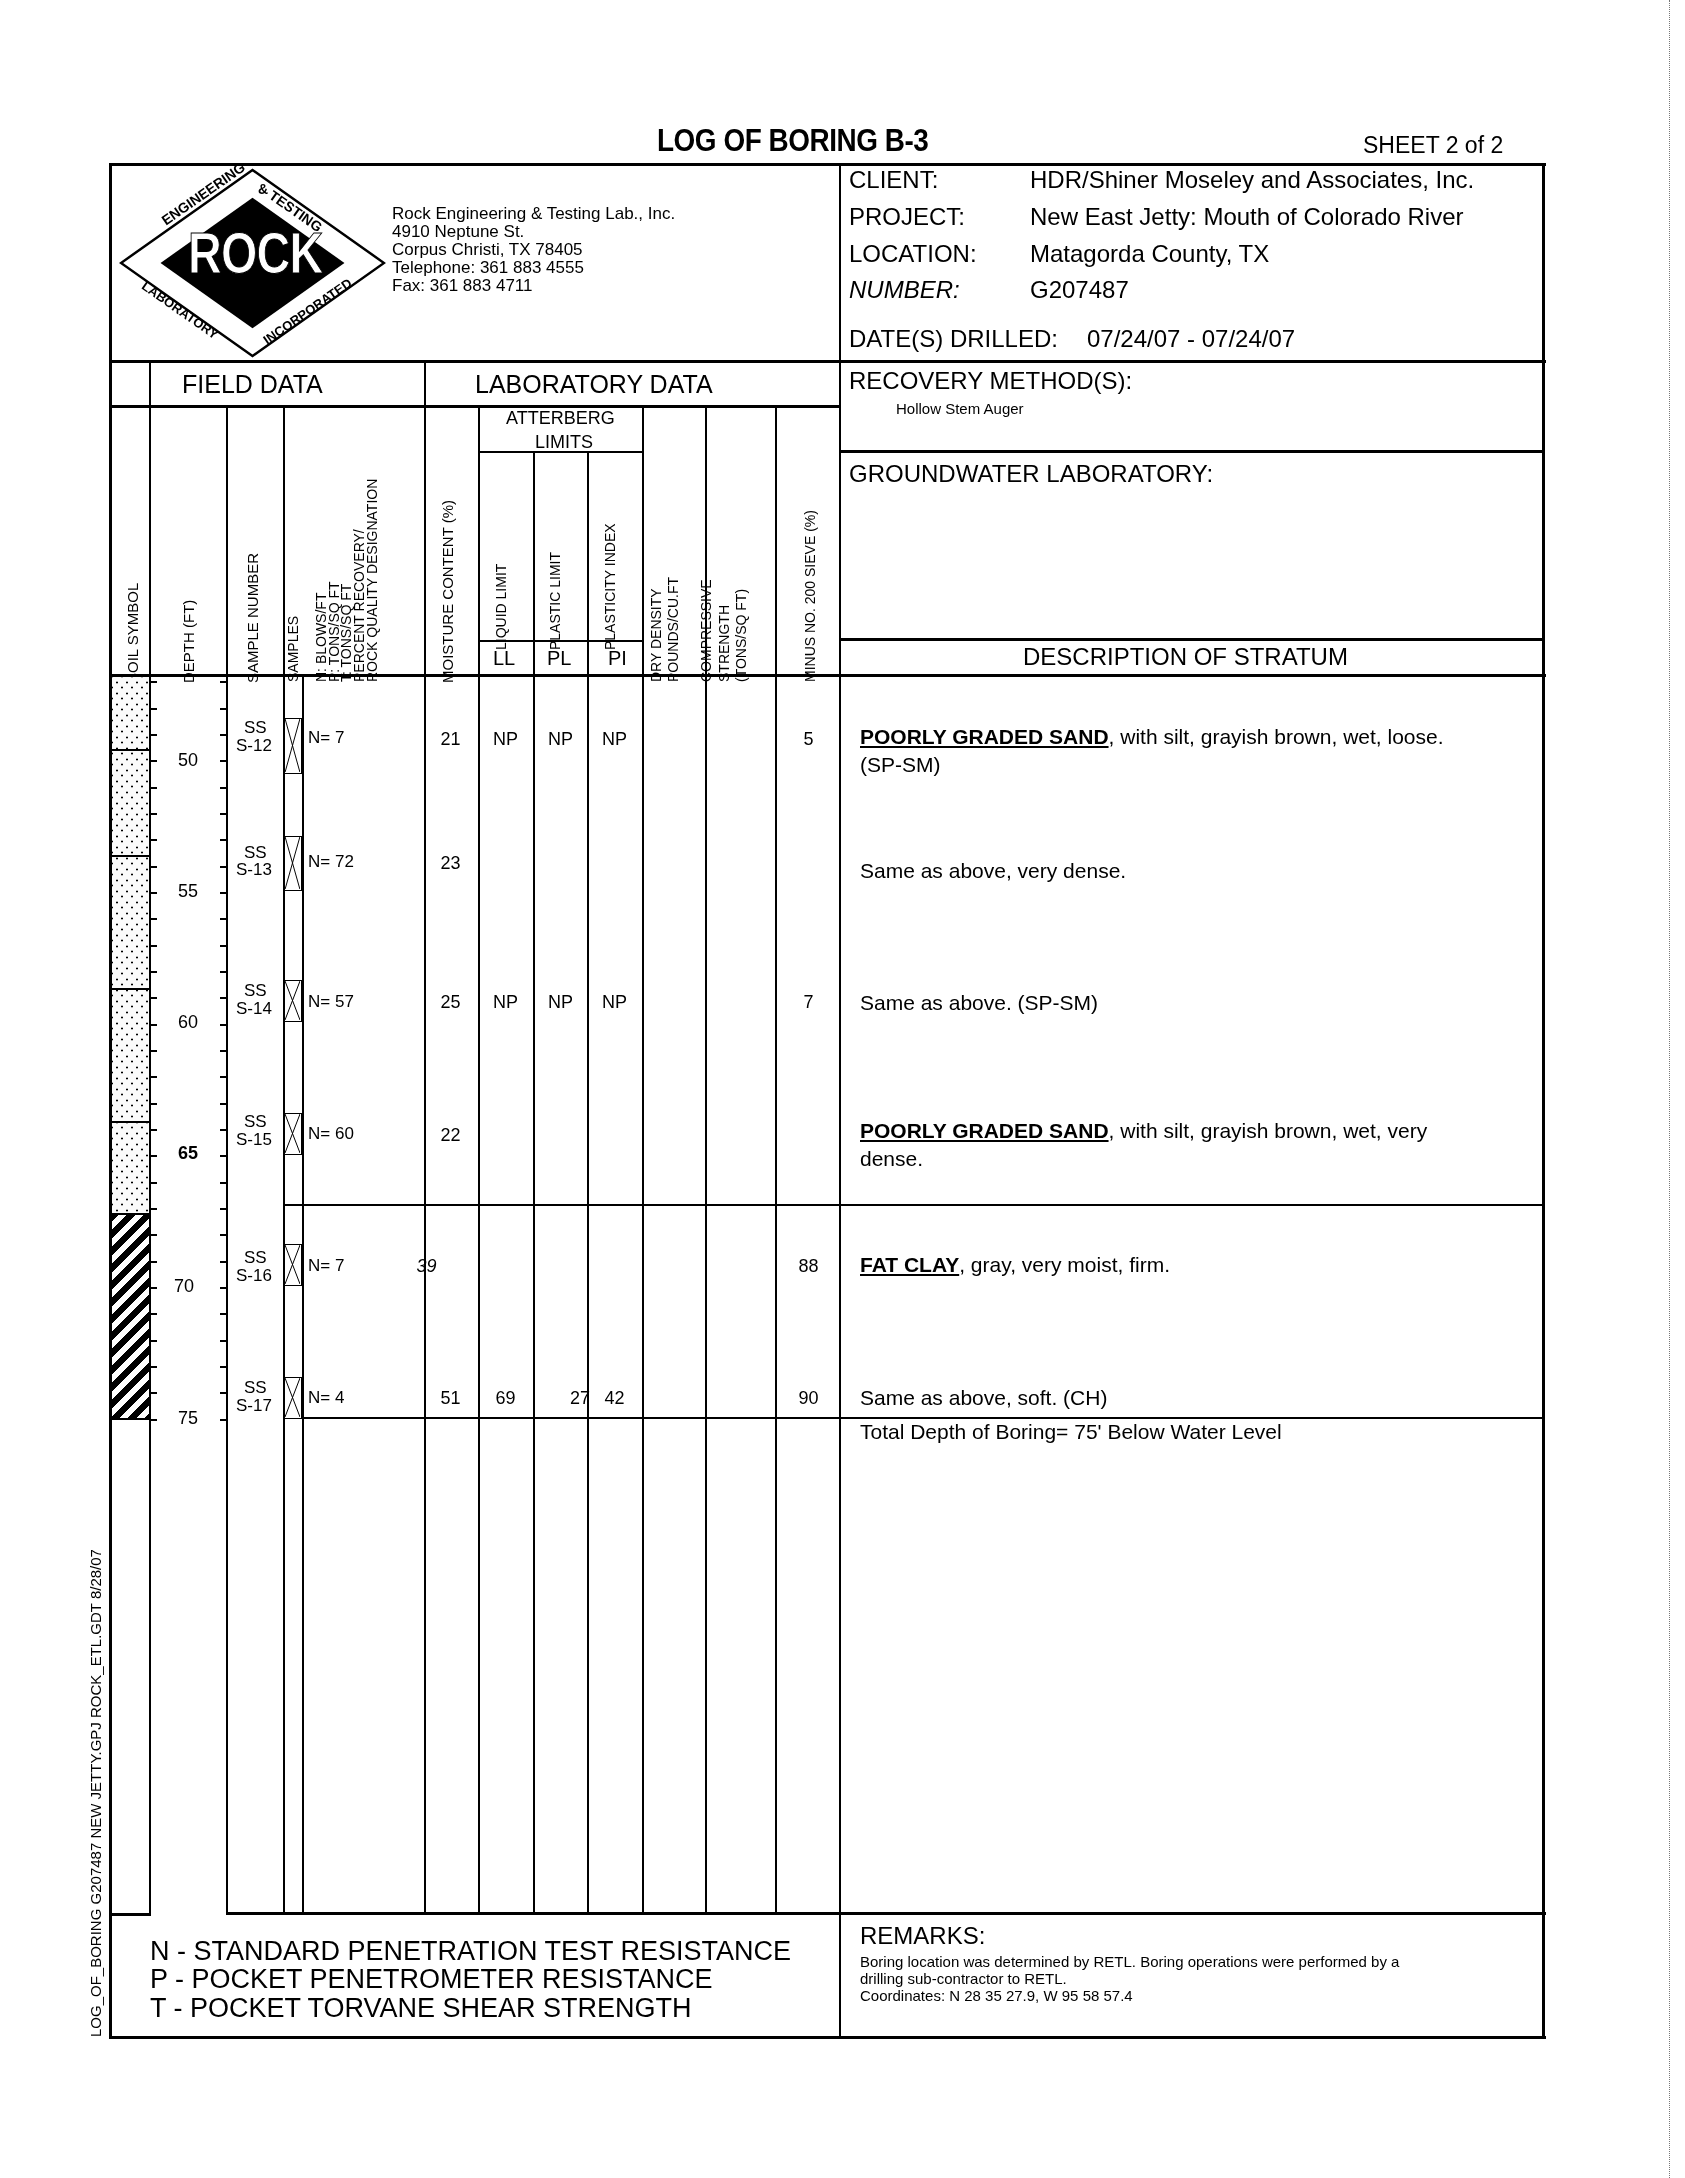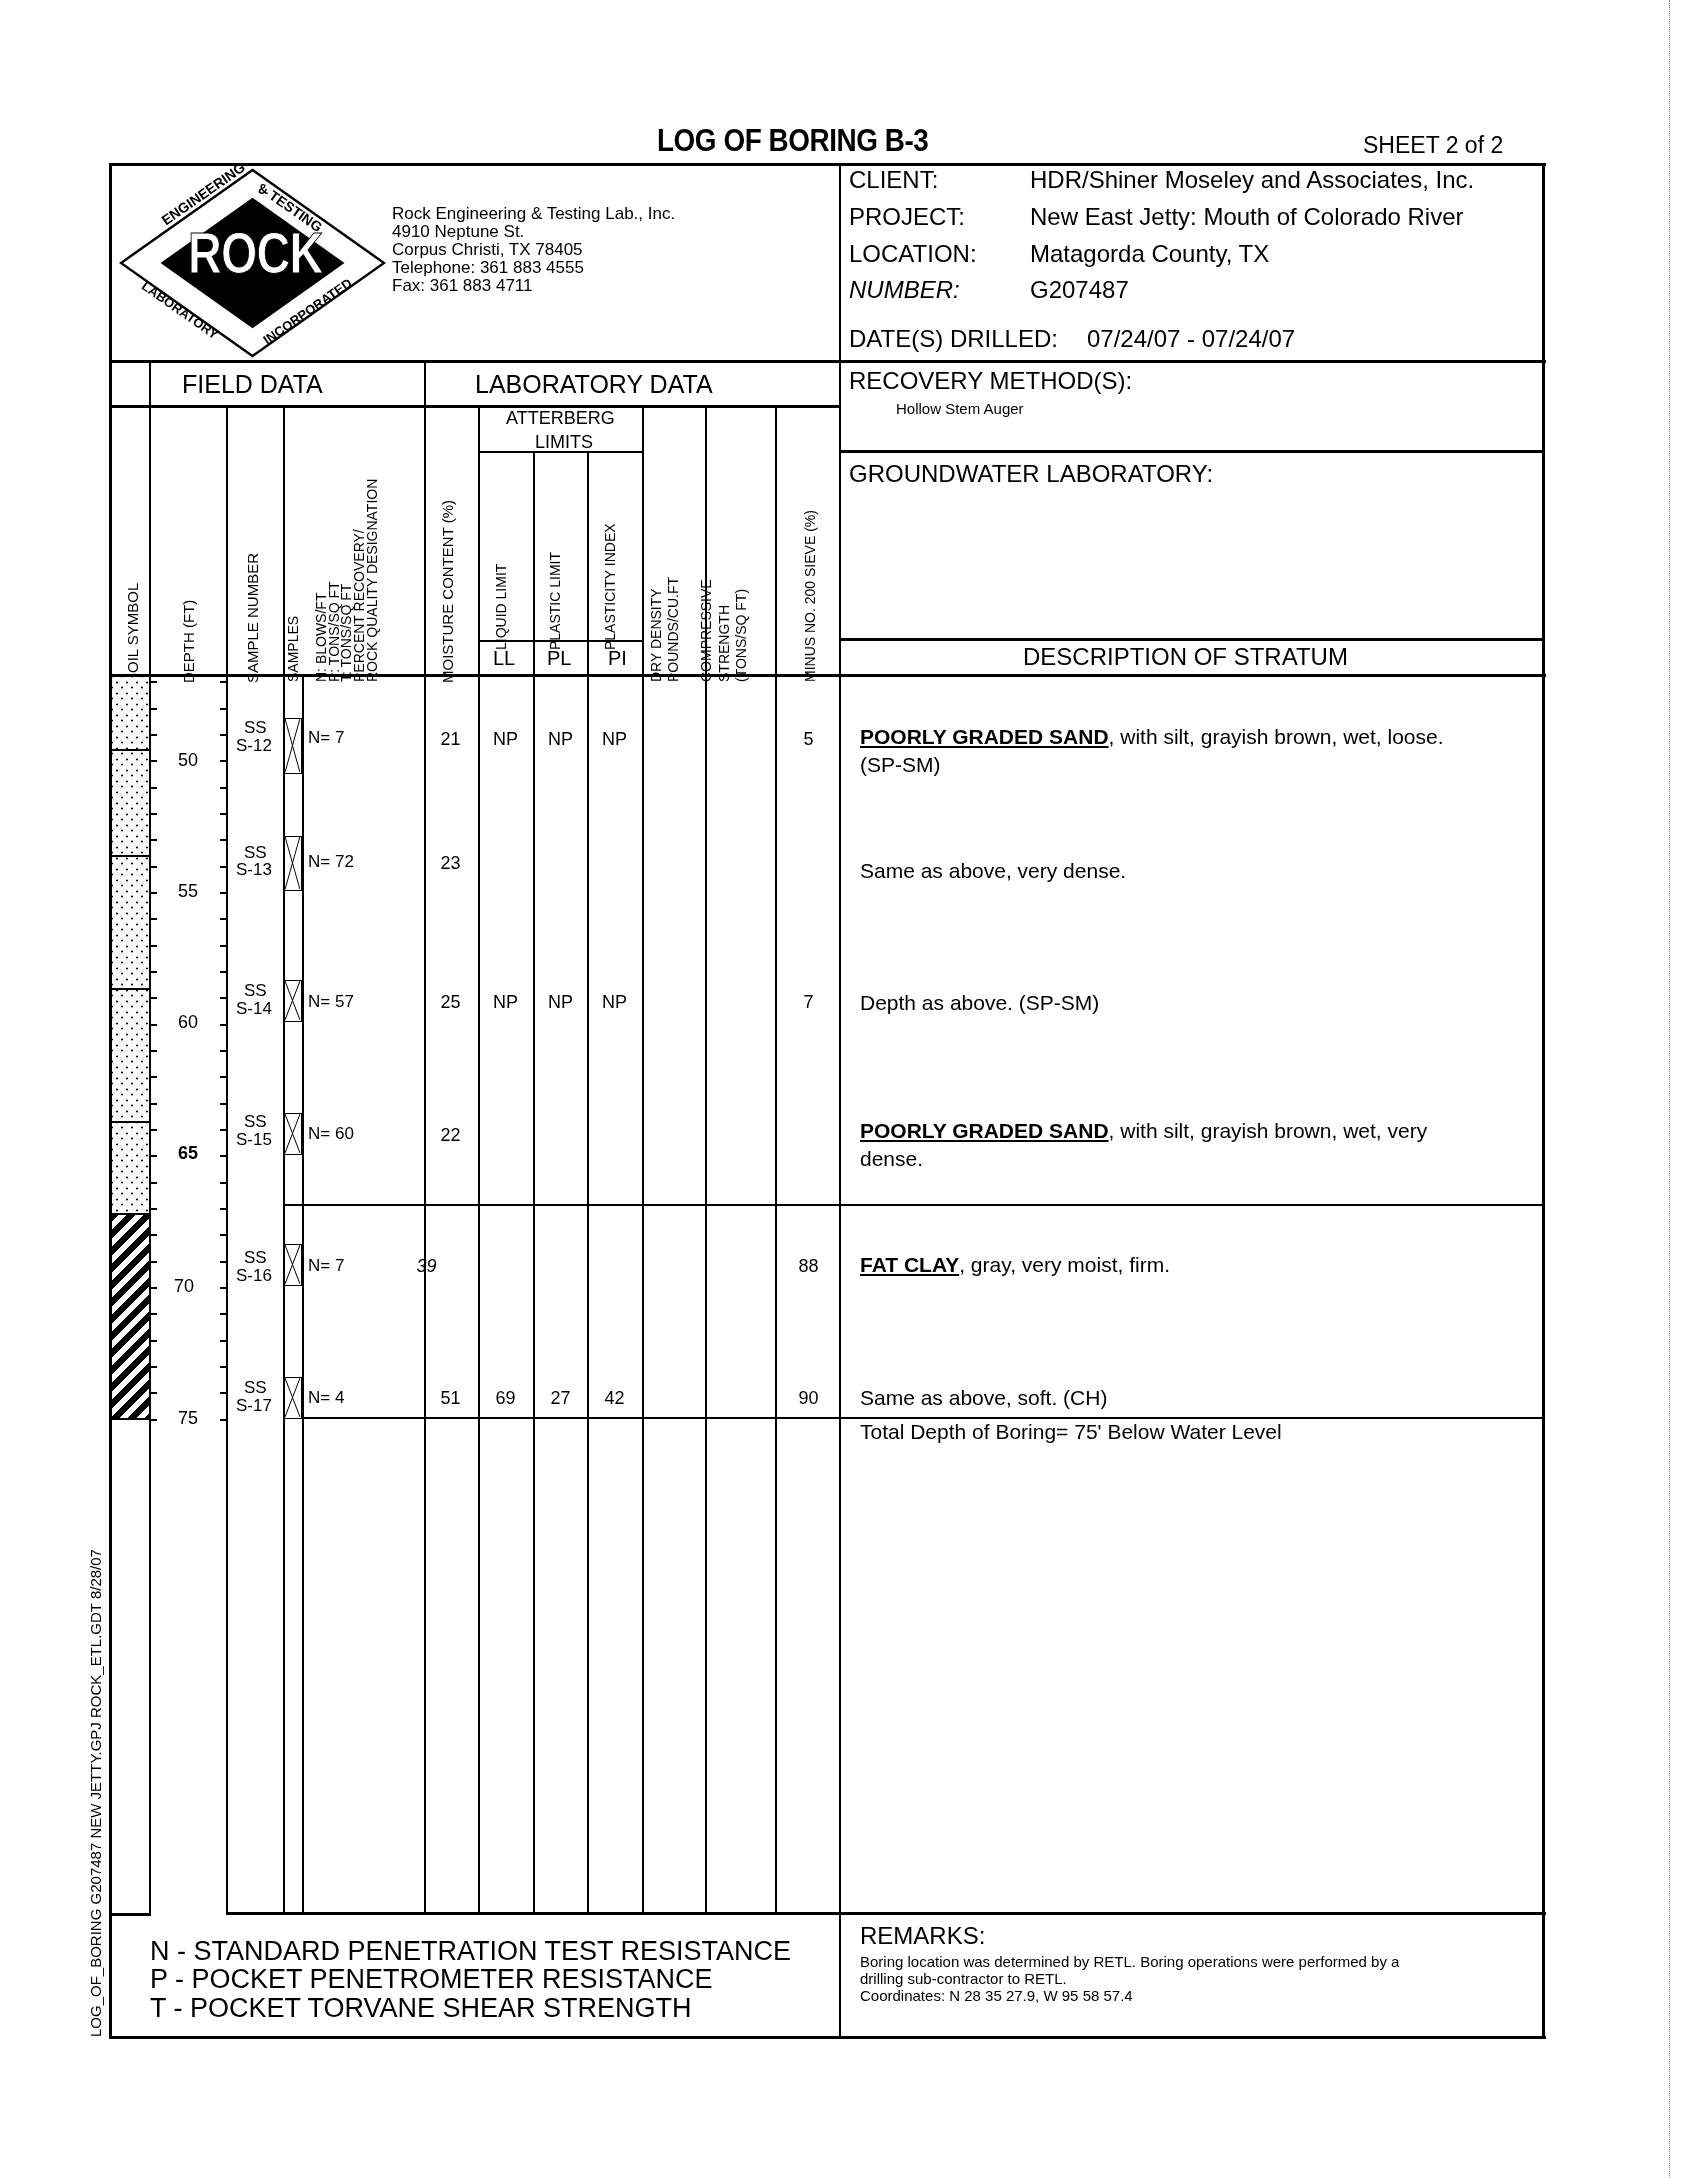--- a/index.html
+++ b/index.html
@@ -275,36 +275,36 @@
 <div class="abs" style="left:0;top:0;">
   <div class="t" style="left:244px;top:1379px;font-size:17px;">SS</div>
   <div class="t" style="left:236px;top:1397px;font-size:17px;">S-17</div>
   <div class="sampler" style="left:284px;top:1377px;height:42px;"><svg width="15" height="39" viewBox="0 0 15 39">
         <line x1="0" y1="0" x2="15" y2="39" stroke="#000"></line>
         <line x1="15" y1="0" x2="0" y2="39" stroke="#000"></line>
       </svg></div>
   <div class="t" style="left:308px;top:1389px;font-size:17px;">N= 4</div>
   <div class="cell" style="left:421px;top:1389px;">51</div>
   <div class="cell" style="left:476px;top:1389px;">69</div>
-  <div class="cell" style="left:531px;top:1389px;">27</div>
+  <div class="cell" style="left:531px;top:1389px;text-align:right;">27</div>
   <div class="cell" style="left:585px;top:1389px;">42</div>
   <div class="cell" style="left:779px;top:1389px;">90</div>
 </div>
 
 <div class="ln" style="left:302px;top:1417px;width:1243px;height:2px;"></div>
 
 <div class="desc" style="left:860px;top:723px;">
   <span><b>POORLY GRADED SAND</b><span>, with silt, grayish brown, wet, loose.</span></span><br>
   <span>(SP-SM)</span>
 </div>
 <div class="desc" style="left:860px;top:857px;">
   <span>Same as above, very dense.</span>
 </div>
 <div class="desc" style="left:860px;top:989px;">
-  <span>Depth as above. (SP-SM)</span>
+  <span>Same as above. (SP-SM)</span>
 </div>
 <div class="desc" style="left:860px;top:1117px;">
   <span><b>POORLY GRADED SAND</b><span>, with silt, grayish brown, wet, very</span></span><br>
   <span>dense.</span>
 </div>
 <div class="desc" style="left:860px;top:1251px;">
   <span><b>FAT CLAY</b><span>, gray, very moist, firm.</span></span>
 </div>
 <div class="desc" style="left:860px;top:1384px;">
   <span>Same as above, soft. (CH)</span>

